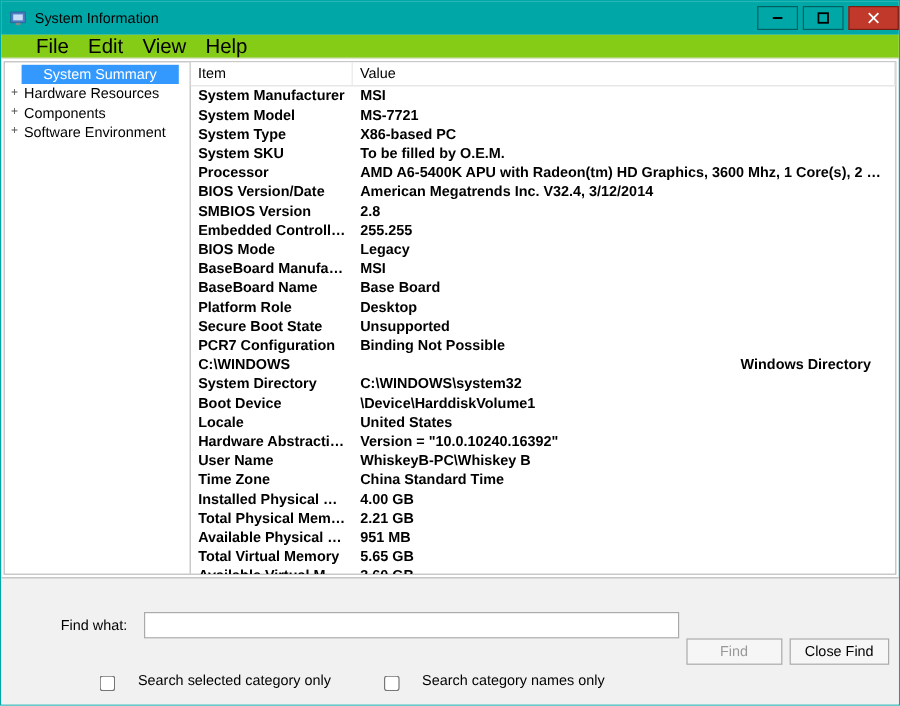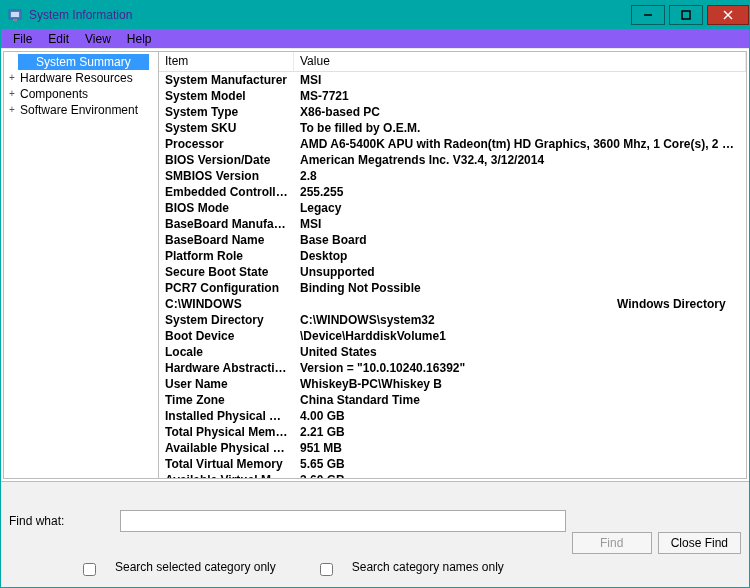--- a/index.html
+++ b/index.html
@@ -18,47 +18,47 @@
     border: 1px solid #00a7a7;
     background: #fff;
     display: flex;
     flex-direction: column;
   }
   .titlebar {
     height: 28px;
     background: #00a7a7;
     display: flex;
     align-items: center;
-    color: #4c1d95;
+    color: #000000;
     font-size: 12px;
   }
   .titlebar .icon {
     width: 16px; height: 16px;
     margin: 0 6px;
     display: inline-flex; align-items: center; justify-content: center;
   }
   .titlebar .title { flex: 0 0 auto; }
   .titlebar .spacer { flex: 1; }
   .winbtn {
     width: 34px; height: 20px;
     display: inline-flex; align-items: center; justify-content: center;
     margin-right: 4px;
     border: 1px solid #006060;
     background: #00a7a7;
     color: #000;
   }
   .winbtn.close { background: #c0392b; color: #fff; border-color: #7a1f14; margin-right: 0; width: 42px; height: 20px; }
   .menubar {
     height: 20px;
-    background: #8b5cf6;
+    background: #84cc16;
     display: flex;
     align-items: center;
-    padding: 0 4px;
+    padding: 0 21px;
     border-bottom: 1px solid #e9e9e9;
-    font-size: 12px;
+    font-size: 17px;
   }
   .menubar .menu-item { padding: 2px 8px; }
   .content {
     flex: 1;
     display: flex;
     border: 1px solid #bcbcbc;
     margin: 2px;
     min-height: 0;
   }
   .tree {
@@ -97,21 +97,21 @@
   .row { display: flex; height: 16px; line-height: 16px; }
   .row .cell { padding: 0 6px; white-space: nowrap; overflow: hidden; text-overflow: ellipsis; }
   .row .cell.item { width: 135px; flex: 0 0 135px; }
   .row .cell.value { flex: 1; }
   .footer {
     border-top: 1px solid #bcbcbc;
     padding: 6px 8px 8px 8px;
     background: #f1f1f1;
   }
   .find-row { display: flex; align-items: center; gap: 6px; margin-bottom: 6px; }
-  .find-row .label { width: 105px; padding-right: 8px; }
+  .find-row .label { width: 105px; text-align: right; padding-right: 8px; }
   .find-row input[type=text] {
     flex: 1; height: 22px; border: 1px solid #aaa; background: #fff; padding: 2px 4px; font-family: inherit; font-size: 12px;
   }
   .btn {
     height: 22px; min-width: 80px; border: 1px solid #aaa; background: #f6f6f6; font-family: inherit; font-size: 12px; padding: 0 12px; margin-top: 44px;
   }
   .btn:disabled { color: #999; }
   .check-row { display: flex; align-items: center; gap: 40px; padding-left: 70px; }
   .check { display: flex; align-items: flex-start; gap: 16px; }
   .check input { width: 13px; height: 13px; }

